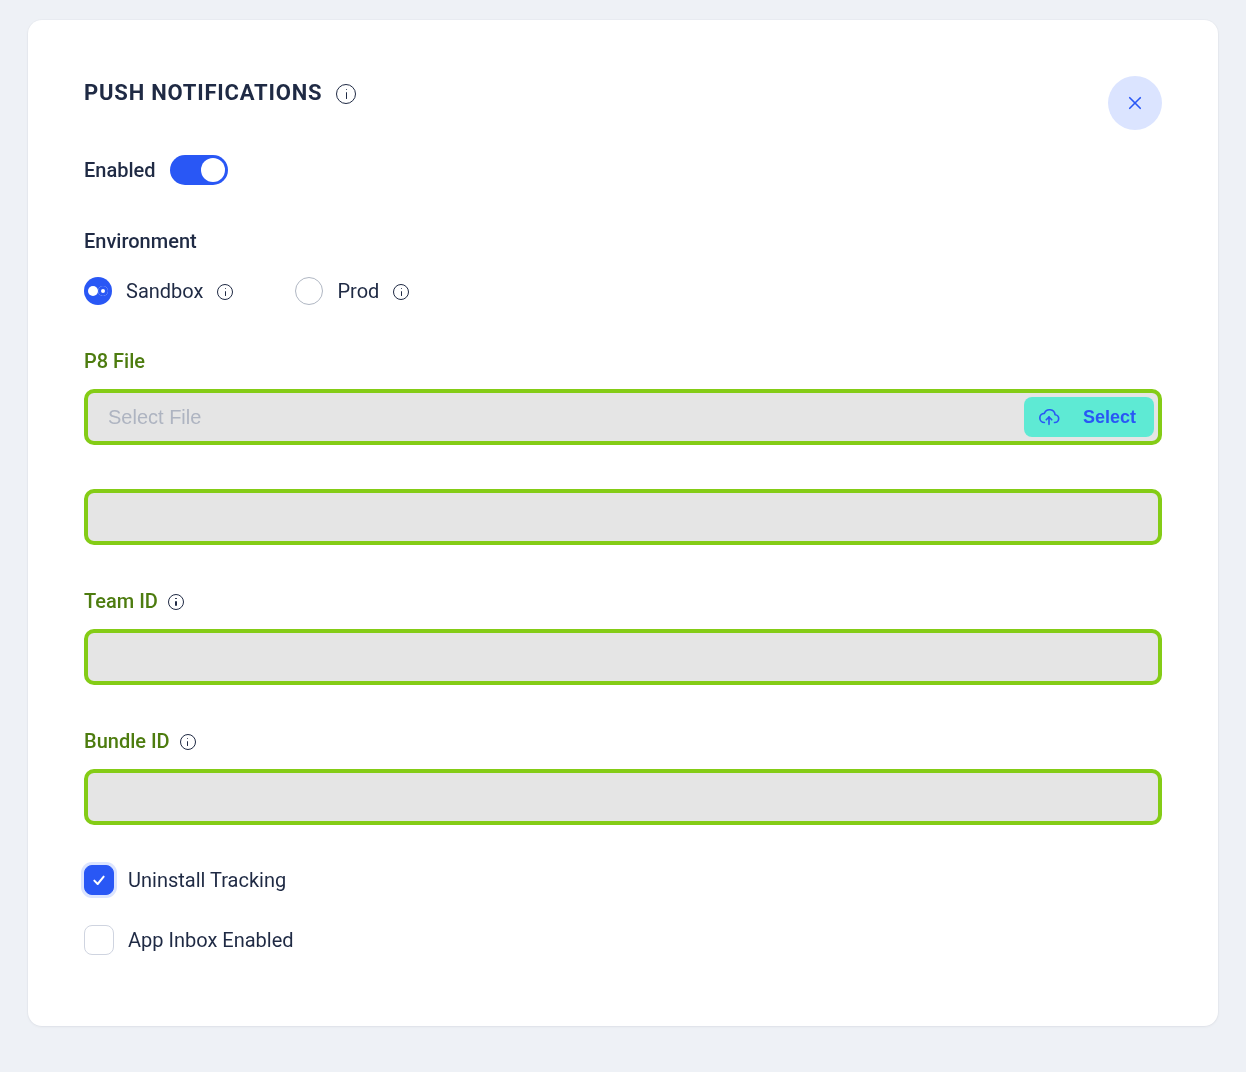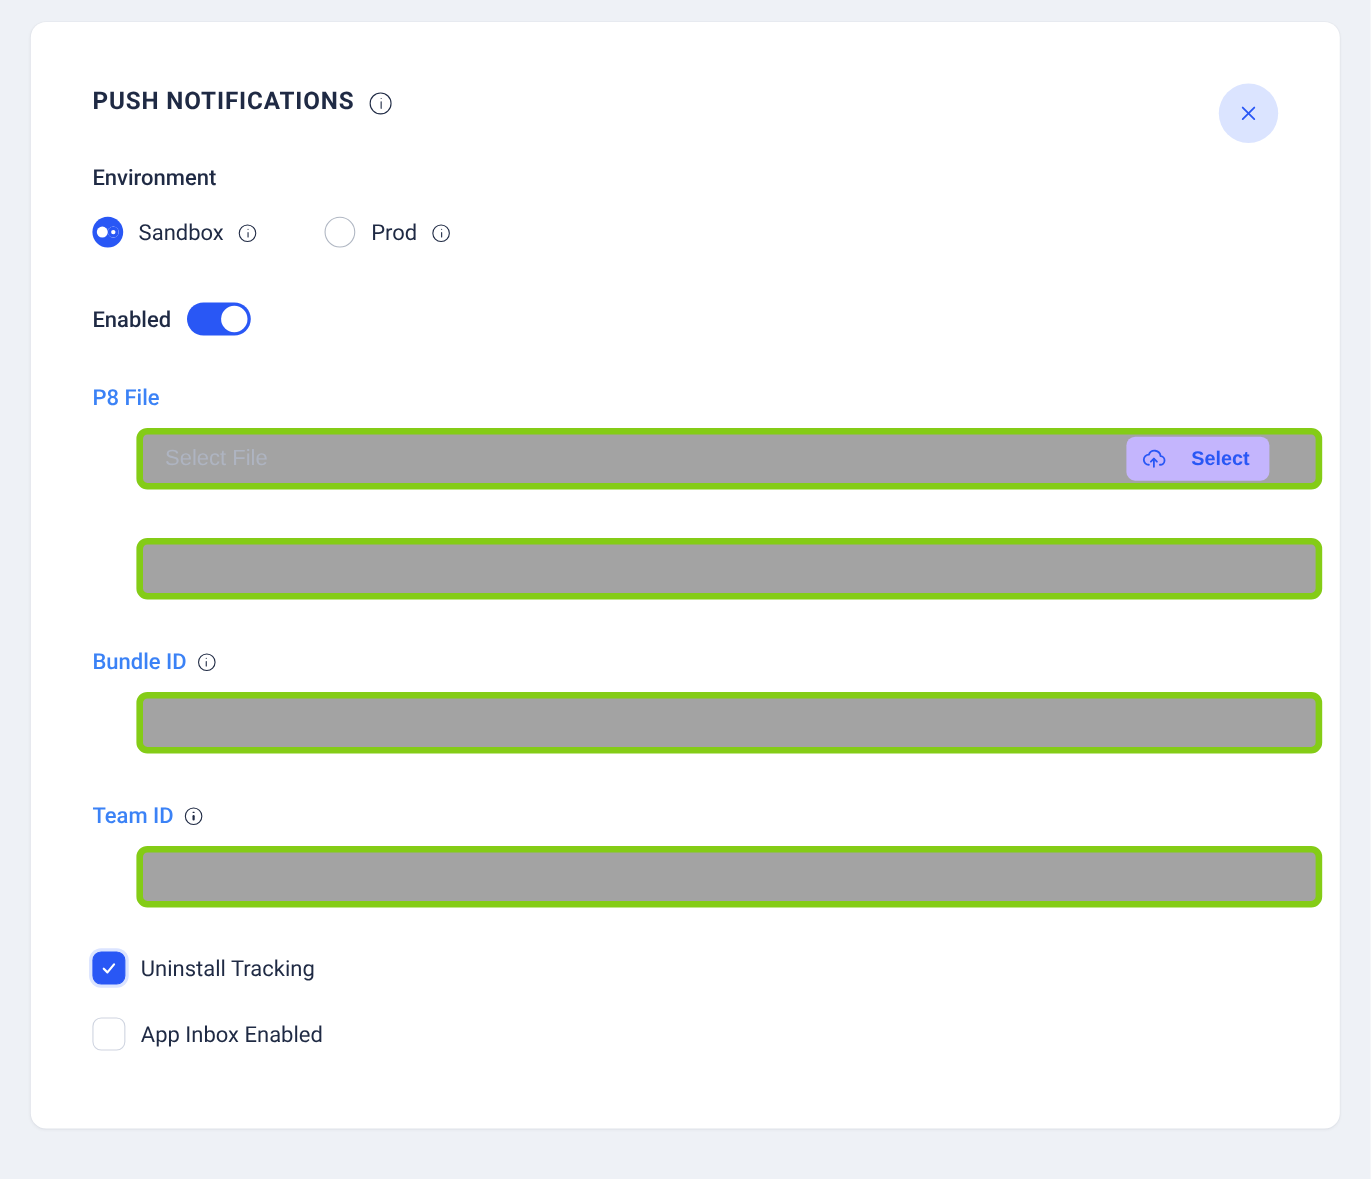--- a/index.html
+++ b/index.html
@@ -101,39 +101,38 @@
     content:""; width:10px; height:10px; border-radius:50%; background:#fff;
     box-shadow: 0 0 0 3px #2957f5 inset;
   }
   .radio.selected .circle { position:relative; }
   .radio.selected .circle .dot {
     width:10px; height:10px; background:#fff; border-radius:50%;
   }
   .radio .rlabel { font-size:20px; color:#1f2a44; }
 
   
-  .field-label { font-size:20px; font-weight:500; color:#3b82f6; display:flex; align-items:center; gap:10px; }
+  .field-label { font-size:20px; font-weight:500; color:#4d7c0f; display:flex; align-items:center; gap:10px; }
   .input-wrap { margin-top:16px; position:relative; }
   .text-input {
     width:100%;
     height:56px;
-    border:6px solid #84cc16;
+    border:4px solid #84cc16;
     border-radius:10px;
     padding:0 20px;
     font-size:20px;
     color:#1f2a44;
-    background:#a3a3a3;
+    background:#e5e5e5;
     outline:none;
-    margin-left:40px;
   }
   .text-input::placeholder { color:#aeb4c1; }
   .file-input { padding-right:130px; }
   .select-btn {
     position:absolute; right:8px; top:8px; bottom:8px;
-    background:#c4b5fd;
+    background:#5eead4;
     border:none;
     border-radius:8px;
     padding:0 18px 0 14px;
     display:flex; align-items:center; gap:23px;
     color:#2957f5;
     font-weight:600;
     font-size:18px;
     cursor:pointer;
   }
   .select-btn svg { stroke:#2957f5; fill:none; }
@@ -165,47 +164,47 @@
   <div class="close-btn">
     <svg width="18" height="18" viewBox="0 0 24 24" fill="none" stroke-width="2.2" stroke-linecap="round">
         <line x1="5" y1="5" x2="19" y2="19"></line>
         <line x1="19" y1="5" x2="5" y2="19"></line>
       </svg>
   </div>
 
   <div class="header-row">
     <span class="title">PUSH NOTIFICATIONS</span>
     <span class="info-icon"></span>
+  </div>
+
+  <div class="section first row">
+    <span class="label">Enabled</span>
+    <div class="toggle">
+      <div class="knob"></div>
+    </div>
   </div>
 
   <div class="section">
     <div class="label">Environment</div>
     <div class="radios">
       <div class="radio selected">
         <div class="circle">
             <div class="dot"></div>
           </div>
         <span class="rlabel">Sandbox</span>
         <span class="info-icon small"></span>
       </div>
       <div class="radio">
         <div class="circle"></div>
         <span class="rlabel">Prod</span>
         <span class="info-icon small"></span>
       </div>
     </div>
   </div>
 
-  <div class="section first row">
-    <span class="label">Enabled</span>
-    <div class="toggle">
-      <div class="knob"></div>
-    </div>
-  </div>
-
   <div class="section">
     <div class="field-label">P8 File</div>
     <div class="input-wrap">
       <input class="text-input file-input" placeholder="Select File" style="">
       <button class="select-btn">
         <svg width="22" height="22" viewBox="0 0 24 24" stroke-width="1.8" stroke-linecap="round" stroke-linejoin="round">
           <path d="M7 18a5 5 0 0 1 0-10 6 6 0 0 1 11.6 1.5A4 4 0 0 1 18 18"></path>
           <path d="M12 12v8"></path>
             <path d="M9 15l3-3 3 3"></path>
         </svg>
@@ -215,31 +214,31 @@
   </div>
 
   <div class="section">
     <div class="input-wrap">
       <input class="text-input" value="" style="">
     </div>
   </div>
 
   <div class="section">
     <div class="field-label">
+      <span>Team ID</span>
+      <span class="info-icon small"></span>
+    </div>
+    <div class="input-wrap">
+      <input class="text-input" value="" style="">
+    </div>
+  </div>
+
+  <div class="section">
+    <div class="field-label">
       <span>Bundle ID</span>
-      <span class="info-icon small"></span>
-    </div>
-    <div class="input-wrap">
-      <input class="text-input" value="" style="">
-    </div>
-  </div>
-
-  <div class="section">
-    <div class="field-label">
-      <span>Team ID</span>
       <span class="info-icon small"></span>
     </div>
     <div class="input-wrap">
       <input class="text-input" value="" style="">
     </div>
   </div>
 
   <div class="checkrow first-check">
     <div class="checkbox checked">
       <svg width="16" height="16" viewBox="0 0 24 24" fill="none" stroke-width="3" stroke-linecap="round" stroke-linejoin="round">

